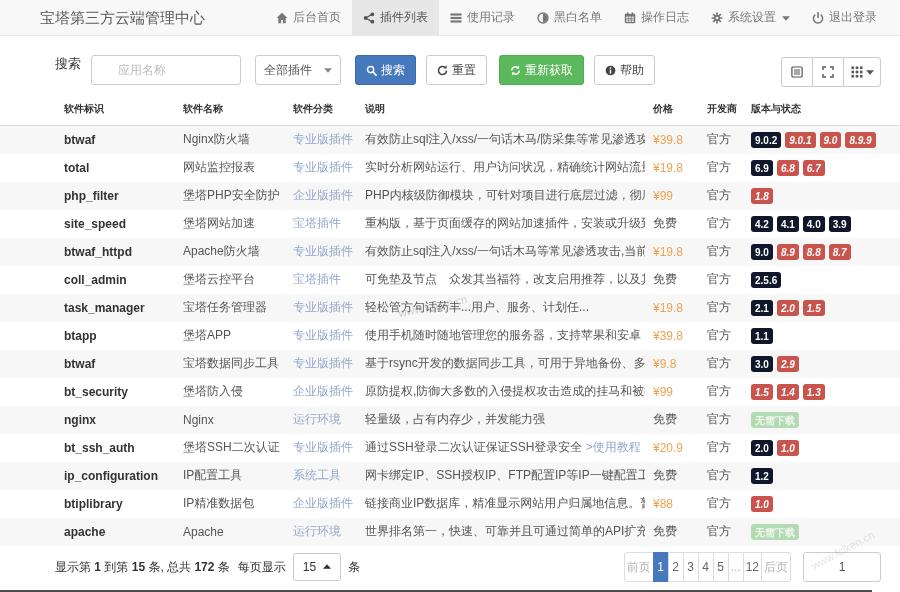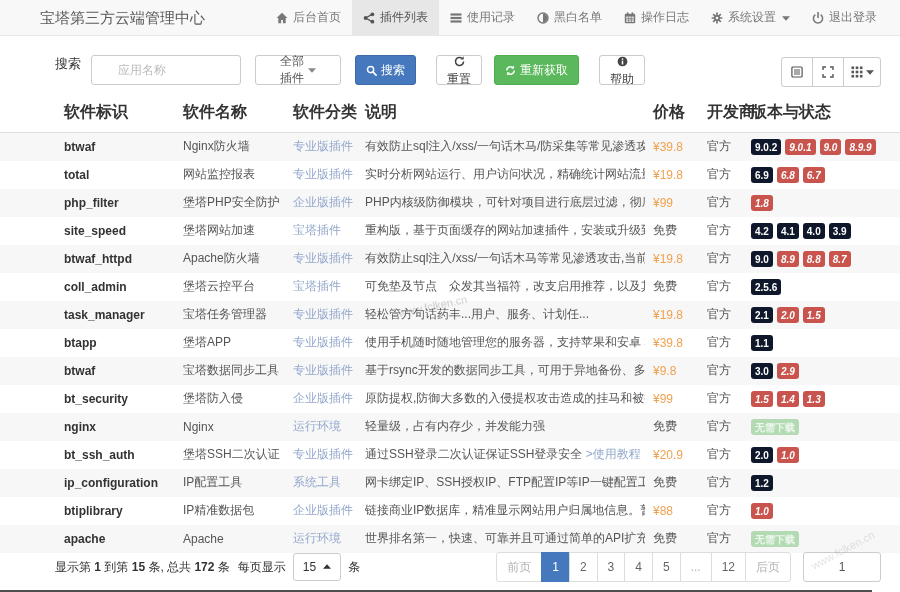--- a/index.html
+++ b/index.html
@@ -28,46 +28,46 @@
   
   .toolbar { position:relative; margin:19px 0 0 55px; display:flex; align-items:flex-start; gap:8px; height:30px; }
   .search-label { font-size:13px; color:#333; margin-right:2px; }
   .search-input {
     width:150px; height:30px; border:1px solid #ccc; border-radius:3px;
     padding:0 26px; font-size:12px; color:#555; outline:none;
   }
   .search-input::placeholder { color:#bbb; }
   .fake-select {
     width:86px; height:30px; border:1px solid #ccc; border-radius:3px; background:#fff;
-    display:flex; align-items:center; justify-content:space-between; padding:0 24px;
+    display:flex; align-items:center; justify-content:space-between; padding:0 8px;
     font-size:12px; color:#555; cursor:pointer; margin-left:6px;
   }
   .fake-select .caret-d { color:#888; }
   .btn {
     height:30px; border-radius:3px; border:1px solid #ccc; background:#fff; color:#444;
     display:inline-flex; align-items:center; gap:4px; padding:0 10px; font-size:12px; cursor:pointer;
     white-space:nowrap;
   }
   .btn .icon svg { width:11px; height:11px; }
   .btn-primary { background:#4678bd; border-color:#3d69a8; color:#fff; margin-left:6px; }
   .btn-success { background:#5cb85c; border-color:#4cae4c; color:#fff; margin-left:4px; }
-  .btn-default { margin-left:12px;flex-direction:column; }
+  .btn-default { margin-left:2px; }
   .view-group { position:absolute; right:19px; top:57px; display:flex; }
   .tbtn {
     width:32px; height:30px; border:1px solid #ccc; background:#fff; color:#555;
     display:flex; align-items:center; justify-content:center; margin-left:-1px; cursor:pointer; gap:3px;
   }
   .tbtn:first-child { border-radius:3px 0 0 3px; margin-left:0; }
   .tbtn:last-child  { border-radius:0 3px 3px 0; width:38px; }
 
   
   .table-wrap { margin-top:9px; }
   table { width:100%; border-collapse:collapse; table-layout:fixed; font-size:12px; }
   thead th {
-    text-align:left; font-size:16px; font-weight:bold; color:#333;
+    text-align:left; font-size:10px; font-weight:bold; color:#333;
     padding:8px 8px 9px; border-bottom:1px solid #ddd; white-space:nowrap;
   }
   thead th:first-child, tbody td:first-child { padding-left:64px; }
   tbody td {
     height:28px; padding:0 8px; color:#555; white-space:nowrap; overflow:hidden;
   }
   tbody tr:nth-child(odd) { background:#f7f7f7; }
   td.c-id { font-weight:bold; color:#333; }
   .cat-link, .desc-link { color:#93a8cc; cursor:pointer; }
   .price-paid { color:#f0a150; }
@@ -87,21 +87,21 @@
   }
   .footer b { font-weight:bold; }
   .page-size {
     border:1px solid #ccc; border-radius:3px; height:28px; background:#fff;
     display:inline-flex; align-items:center; gap:7px; padding:0 9px; margin:0 7px; cursor:pointer; color:#333;
   }
   .page-size .caret-u { color:#333; }
   .pager-zone { margin-left:auto; display:flex; align-items:center; gap:12px; }
   .pg { display:flex; }
   .pg a {
-    min-width:16px; padding:0 10px; height:30px; line-height:28px; text-align:center;
+    min-width:16px; padding:0 2px; height:30px; line-height:28px; text-align:center;
     border:1px solid #ddd; background:#fff; color:#666; margin-left:-1px; cursor:pointer; font-size:12px;
     text-decoration:none;
   }
   .pg a:first-child { border-radius:3px 0 0 3px; margin-left:0; }
   .pg a:last-child  { border-radius:0 3px 3px 0; }
   .pg a.active { background:#4678bd; border-color:#4678bd; color:#fff; }
   .pg a.muted  { color:#b3b3b3; }
   .jump-input {
     width:78px; height:30px; border:1px solid #ccc; border-radius:3px;
     text-align:center; font-size:12px; color:#555; outline:none;

